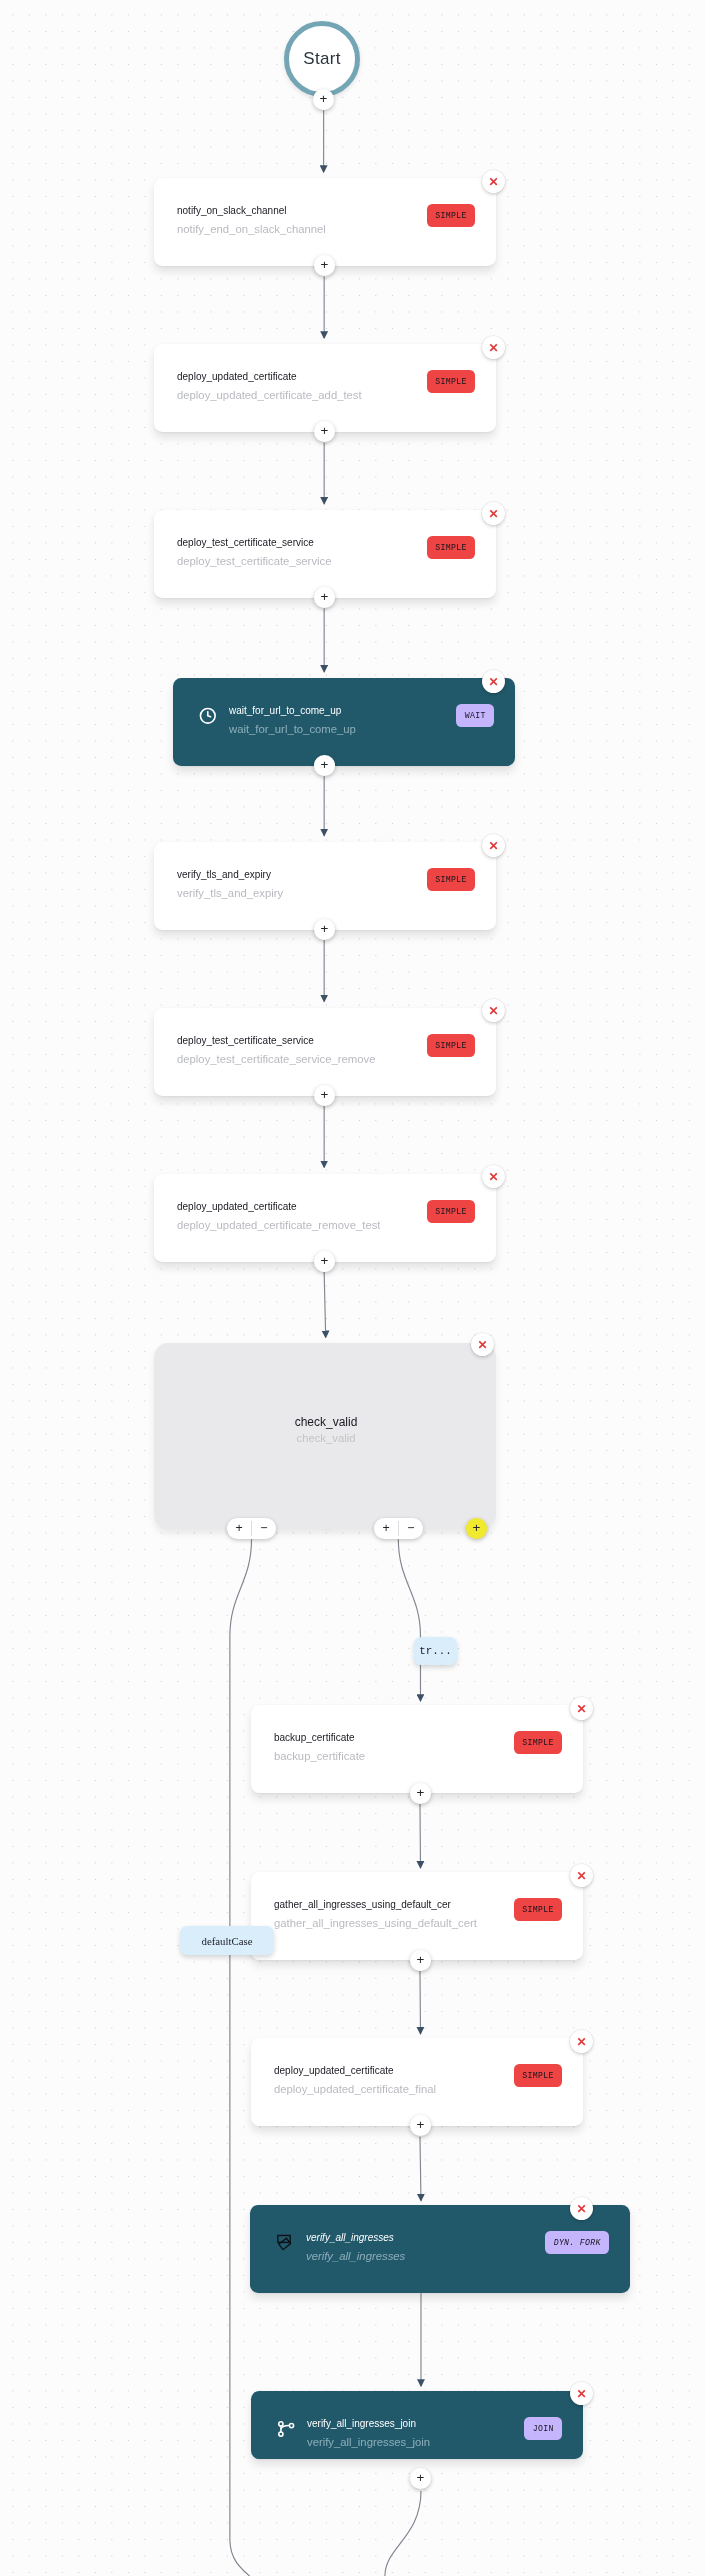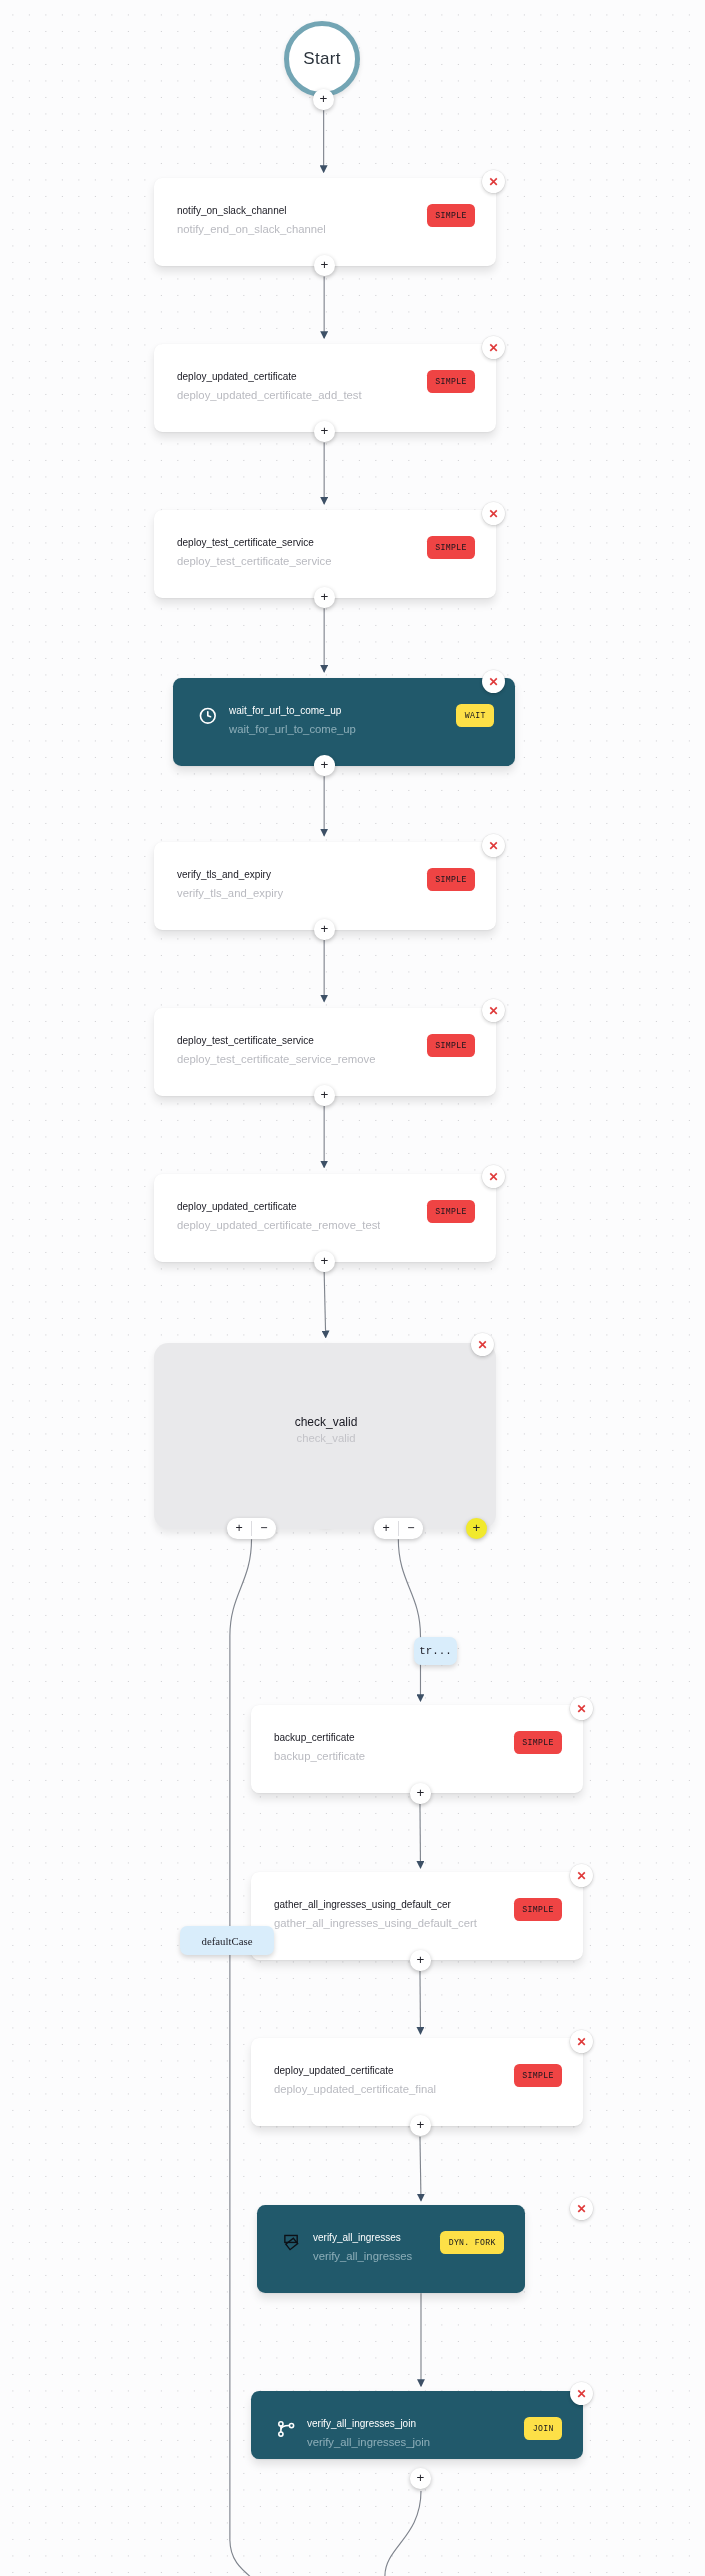--- a/index.html
+++ b/index.html
@@ -39,21 +39,21 @@
   }
   .card.dark .title{color:#ffffff;}
   .card.dark .ref{color:rgba(226,240,245,.55);}
   .card.has-icon .title{left:56px;}
   .card.has-icon .ref{left:56px;}
   .badge{
     position:absolute;right:20.6px;top:26px;height:23px;padding:0 8.8px;border-radius:5.2px;
     background:#ef4444;color:#15151d;display:flex;align-items:center;z-index:3;
     font-family:"Liberation Mono","DejaVu Sans Mono",monospace;font-size:8.2px;letter-spacing:0.3px;white-space:nowrap;
   }
-  .card.dark .badge{background:#fde047;}
+  .card.dark .badge{background:#c4b5fd;}
   .nicon{position:absolute;left:24px;top:27px;width:21.6px;height:21.6px;display:flex;align-items:center;justify-content:center;}
 
   .xbtn{
     position:absolute;width:23px;height:23px;border-radius:50%;background:#fff;z-index:4;
     box-shadow:0 0 0 0.5px rgba(0,0,0,.07),0 1.5px 3.6px rgba(0,0,0,.18);
     color:#df3a3a;font-size:12px;font-weight:700;display:flex;align-items:center;justify-content:center;
     cursor:pointer;user-select:none;
   }
   .plus{
     position:absolute;width:20.6px;height:20.6px;border-radius:50%;background:#fff;z-index:4;
@@ -216,21 +216,21 @@
     </div>
     <div class="xbtn" style="left: 570px; top: 1864px;">✕</div>
     <div class="plus" style="left: 410px; top: 1950px;">+</div>
     <div class="card" style="left: 251px; top: 2038px; width: 332px; height: 88px;">
       <div class="title">deploy_updated_certificate</div>
       <div class="ref">deploy_updated_certificate_final</div>
       <div class="badge">SIMPLE</div>
     </div>
     <div class="xbtn" style="left: 570px; top: 2030px;">✕</div>
     <div class="plus" style="left: 410px; top: 2115px;">+</div>
-    <div class="card dark has-icon" style="left: 257px; top: 2205px; width: 268px; height: 88px;">
+    <div class="card dark has-icon" style="left: 250px; top: 2205px; width: 380px; height: 88px; font-style: italic;">
       <span class="nicon">
         <svg width="21.6" height="21.6" viewBox="0 0 28 28">
           <rect x="5" y="4.5" width="16" height="9" fill="none" stroke="#0d1117" stroke-width="1.8"></rect>
           <g transform="rotate(-38 14 16)">
             <rect x="8" y="11" width="12.5" height="9" fill="none" stroke="#0d1117" stroke-width="1.8"></rect>
           </g>
         </svg>
       </span>
       <div class="title">verify_all_ingresses</div>
       <div class="ref">verify_all_ingresses</div>

